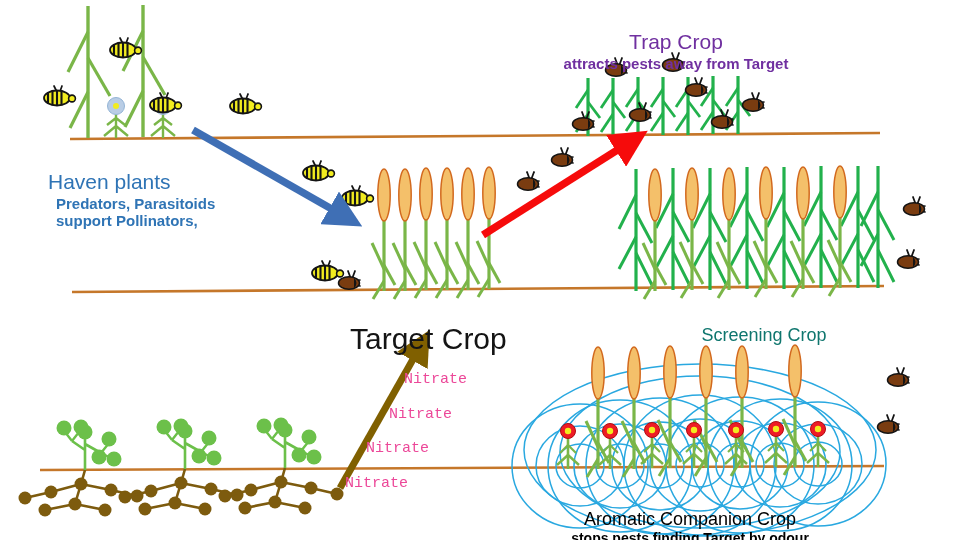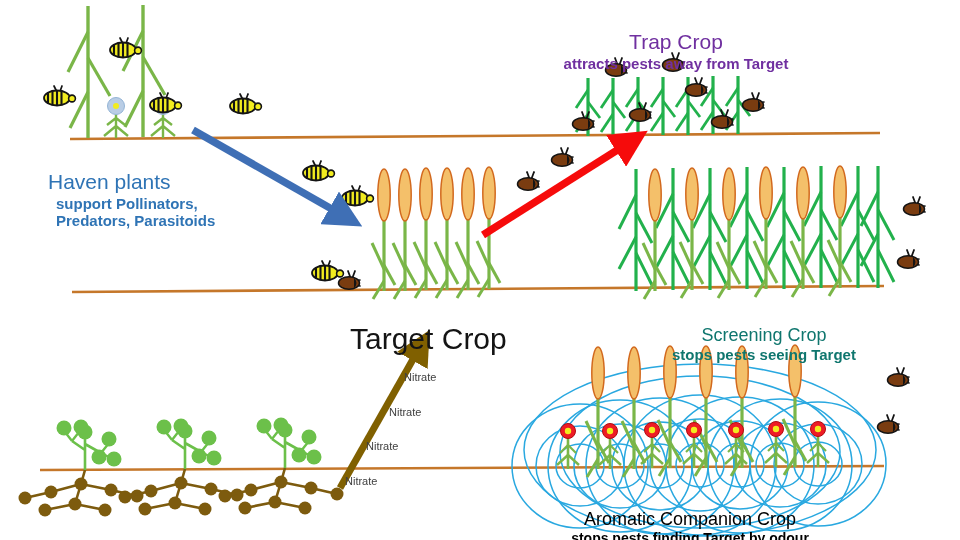--- a/index.html
+++ b/index.html
@@ -30,21 +30,21 @@
   .aromatic{left:560px;top:481px;color:#000000;text-align:center;width:260px;}
   .aromatic .t1{font-size:18px;}
   .aromatic .t2{font-size:14px;}
 
   .legume{left:58px;top:348px;color:#9a8508;text-align:center;width:220px;}
   .legume .t1{font-size:20px;}
   .legume .t2{font-size:14px;}
 
   .target{left:350px;top:293px;color:#141414;font-size:30px;}
 
-  .nitrate{position:absolute;color:#404040;font-size:11px;white-space:nowrap;}
+  .nitrate{position:absolute;color:#ec4899;font-size:15px;white-space:nowrap;font-family:Liberation Mono, monospace;}
   .n1{left:404px;top:371px;}
   .n2{left:389px;top:406px;}
   .n3{left:366px;top:440px;}
   .n4{left:345px;top:475px;}
 </style>
 </head>
 <body>
 
 <div id="stage">
 
@@ -281,34 +281,33 @@
 
     <g>
       <line x1="193" y1="130" x2="344" y2="216" stroke="#3f6fb5" stroke-width="7.5" marker-end="url(#ahBlue)"></line>
       <line x1="483" y1="235" x2="630" y2="142" stroke="#f60b0b" stroke-width="7.5" marker-end="url(#ahRed)"></line>
       <line x1="340" y1="488" x2="420" y2="347" stroke="#806000" stroke-width="7" marker-end="url(#ahOlive)"></line>
     </g>
   </svg>
 
   <div class="lbl haven">
     <span class="t1">Haven plants</span>
+    <span class="t2">Predators, Parasitoids</span>
     <span class="t2">support Pollinators,</span>
-    <span class="t2">Predators, Parasitoids</span>
   </div>
 
   <div class="lbl trap">
     <span class="t1">Trap Crop</span>
     <span class="t2">attracts pests away from Target</span>
   </div>
 
   <div class="lbl target">Target Crop</div>
 
   <div class="lbl screening">
     <span class="t1">Screening Crop</span>
-    <span class="t2">stops pests seeing Target</span>
   </div>
 
   <div class="lbl aromatic">
     <span class="t1">Aromatic Companion Crop</span>
     <span class="t2">stops pests finding Target by odour</span>
   </div>
 
 
   <div class="nitrate n1">Nitrate</div>
   <div class="nitrate n2">Nitrate</div>

